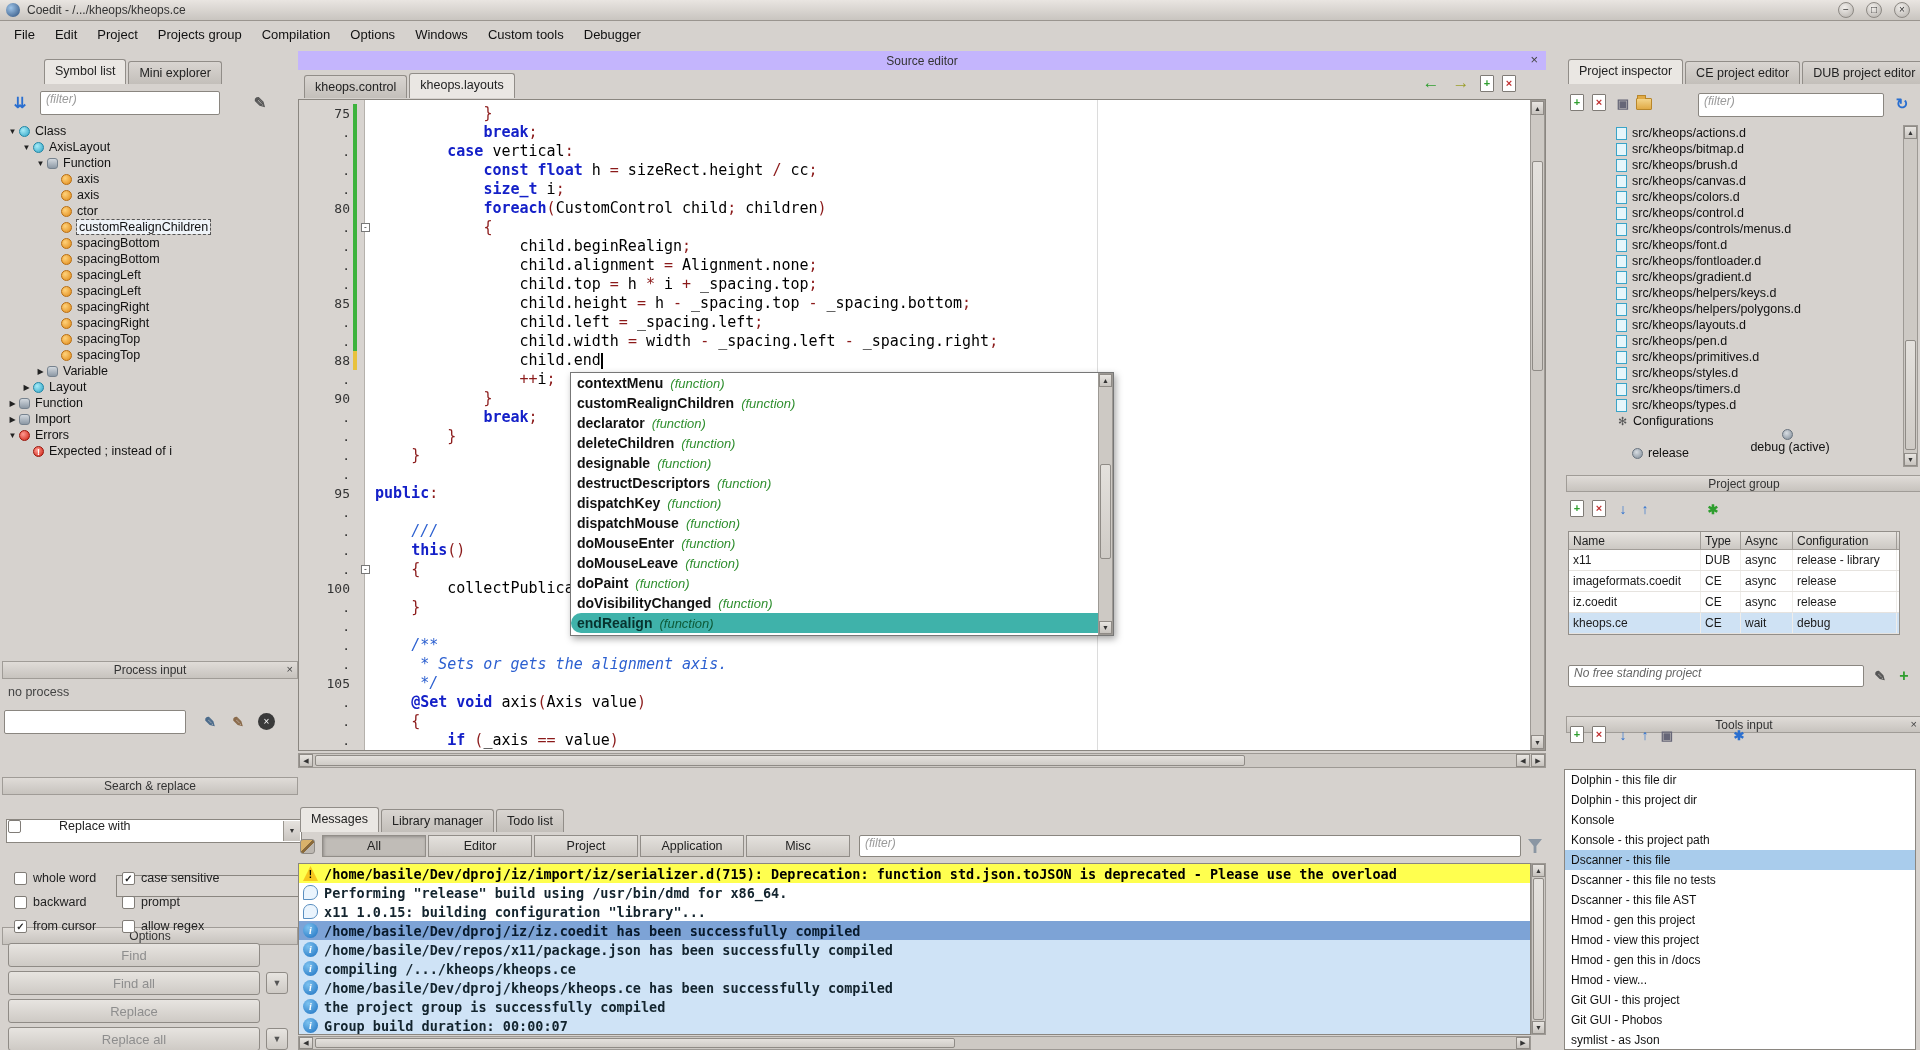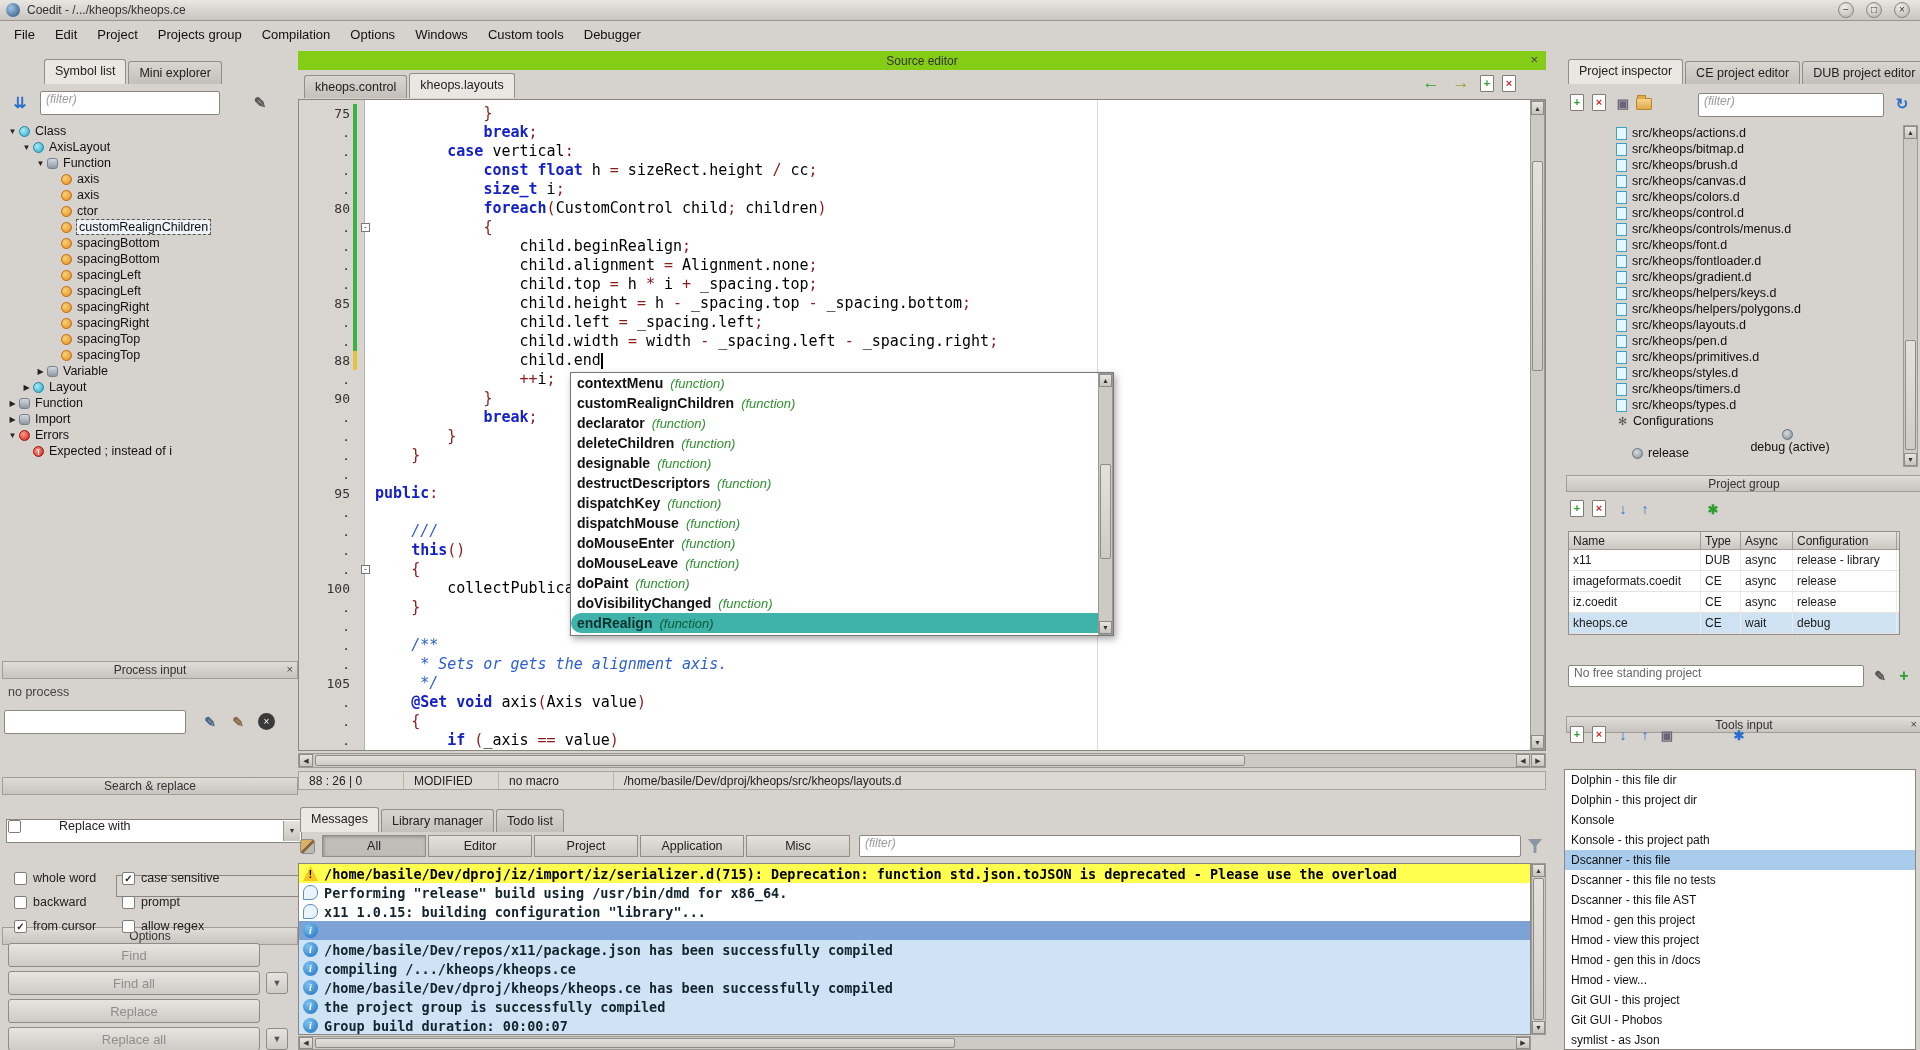--- a/index.html
+++ b/index.html
@@ -329,21 +329,21 @@
     </div>
   <div class="abs sbtn" style="top:896px;left:8px;width:252px;height:24px;">Find</div>
   <div class="abs sbtn" style="top:924px;left:8px;width:252px;height:24px;">Find all</div>
   <div class="abs mini-btn" style="top:925px;left:266px;width:22px;height:22px;">▼</div>
   <div class="abs sbtn" style="top:952px;left:8px;width:252px;height:24px;">Replace</div>
   <div class="abs sbtn" style="top:980px;left:8px;width:252px;height:24px;">Replace all</div>
   <div class="abs mini-btn" style="top:981px;left:266px;width:22px;height:22px;">▼</div>
 </div>
 
 <div id="center-panel" class="panel">
-  <div class="abs section-header" style="top:4px;left:0;right:0;height:19px;background:#84cc16;border:none;">
+  <div class="abs section-header" style="top:4px;left:0;right:0;height:19px;background:#c4b5fd;border:none;">
     <span>Source editor</span>
     <span class="section-close" style="font-size:13px;right:8px;">×</span>
   </div>
   <div class="abs tabs" id="ed-tabs" style="top:26px;left:6px;">
       <div class="tab">kheops.control</div>
       <div class="tab active">kheops.layouts</div>
     </div>
   <div class="abs" style="top:24px;right:30px;height:24px;display:flex;gap:8px;align-items:center;">
     <div class="gicon" style="width:22px;height:22px;color:#2e9e2e;font-size:17px;">←</div>
     <div class="gicon" style="width:22px;height:22px;color:#9a9e2a;font-size:17px;">→</div>
@@ -460,26 +460,20 @@
     </div>
   </div>
 
   <div class="abs sb-track" style="top:706px;left:0;width:1248px;height:15px;">
     <div class="sb-btn" style="left:0;top:0;bottom:0;width:14px;">◀</div>
     <div class="sb-thumb" style="left:16px;top:1px;bottom:1px;width:930px;"></div>
     <div class="sb-btn" style="right:15px;top:0;bottom:0;width:14px;">◀</div>
     <div class="sb-btn" style="right:0;top:0;bottom:0;width:14px;">▶</div>
   </div>
 
-  <div id="statusbar">
-    <div class="st-seg" style="width:105px;">88 : 26 | 0</div>
-    <div class="st-seg" style="width:95px;">MODIFIED</div>
-    <div class="st-seg" style="width:115px;">no macro</div>
-    <div class="st-seg" style="border-right:none;">/home/basile/Dev/dproj/kheops/src/kheops/layouts.d</div>
-  </div>
 
   <div class="abs tabs" id="msg-tabs" style="top:760px;left:2px;">
       <div class="tab active">Messages</div>
       <div class="tab">Library manager</div>
       <div class="tab">Todo list</div>
     </div>
 
   <div class="abs" style="top:786px;left:0;right:0;height:26px;display:flex;align-items:center;gap:3px;">
     <div class="brush-ic" style="margin:0 4px 0 2px;"></div>
     <div id="msg-filters" style="display:flex;gap:2px;">
@@ -503,20 +497,21 @@
       <div class="msg-row m-plain">
         <span class="msg-icon mi-bubble"></span>
         <span>Performing "release" build using /usr/bin/dmd for x86_64.</span>
       </div>
       <div class="msg-row m-plain">
         <span class="msg-icon mi-bubble"></span>
         <span>x11 1.0.15: building configuration "library"...</span>
       </div>
       <div class="msg-row m-selected">
         <span class="msg-icon mi-info">i</span>
+        <span>/home/basile/Dev/dproj/iz/iz.coedit has been successfully compiled</span>
       </div>
       <div class="msg-row m-info">
         <span class="msg-icon mi-info">i</span>
         <span>/home/basile/Dev/repos/x11/package.json has been successfully compiled</span>
       </div>
       <div class="msg-row m-info">
         <span class="msg-icon mi-info">i</span>
         <span>compiling /.../kheops/kheops.ce</span>
       </div>
       <div class="msg-row m-info">
@@ -690,21 +685,21 @@
         </div>
         <div class="pg-row sel">
           <div class="pg-cell" style="width: 132px;">kheops.ce</div>
           <div class="pg-cell" style="width: 40px;">CE</div>
           <div class="pg-cell" style="width: 52px;">wait</div>
           <div class="pg-cell" style="width: 104px;">debug</div>
         </div>
       </div>
   </div>
   <div class="abs" style="top:618px;left:0;right:0;height:24px;">
-    <div class="abs tb-input" style="left:4px;top:0;width:296px;height:22px;">
+    <div class="abs tb-input" style="left:4px;top:0;width:296px;height:22px;font-style:italic;">
         <span style="color:#666;">No free standing project</span>
       </div>
     <div class="abs gicon" style="left:306px;top:1px;width:20px;height:20px;color:#555;font-size:14px;">✎</div>
     <div class="abs gicon" style="left:330px;top:1px;width:20px;height:20px;color:#2e9e2e;font-size:16px;">+</div>
   </div>
 
   <div class="abs section-header" style="top:652px;left:2px;right:2px;height:17px;">
     <span>Tools input</span>
     <span class="section-close">×</span>
   </div>

